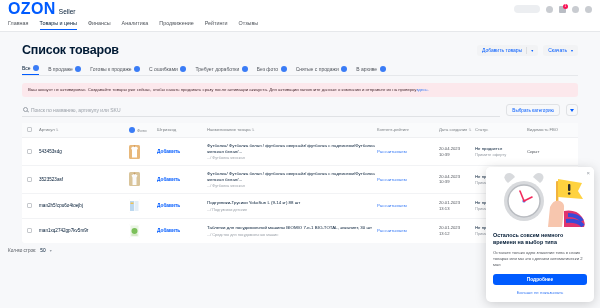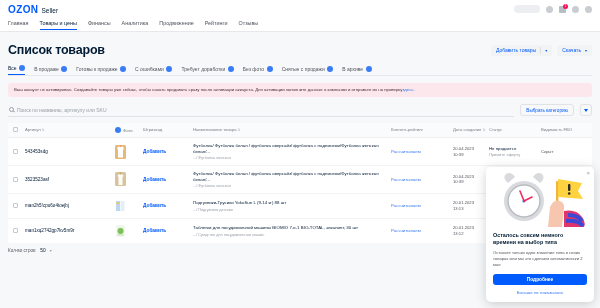--- a/index.html
+++ b/index.html
@@ -5,37 +5,37 @@
   * { box-sizing: border-box; margin:0; padding:0; }
   body {
     width:600px; height:308px; overflow:hidden;
     font-family:"Liberation Sans", sans-serif;
     background:#f7f8fa; color:#001a34;
     font-size:5px; position:relative;
   }
 
   
   .topbar { height:18px; background:#fff; display:flex; align-items:center; padding:0 8px; }
-  .logo { font-weight:bold; font-size:10px; color:#005bff; letter-spacing:.4px; }
+  .logo { font-weight:bold; font-size:16px; color:#005bff; letter-spacing:.4px; }
   .logo-seller { font-size:6.5px; color:#001a34; margin-left:3px; font-weight:normal; }
   .topbar-right { margin-left:auto; display:flex; align-items:center; gap:6px; }
   .pill { width:26px; height:8px; border-radius:4px; background:#eceef1; }
   .tb-ico { width:7px;height:7px;border-radius:50%;background:#c9ccd1; position:relative;}
   .tb-ico.flag { border-radius:1px; background:#b9bdc4; }
   .badge { position:absolute; top:-2px; right:-2px; width:5px;height:5px;border-radius:50%;
            background:#f91155; color:#fff; font-size:3.2px; line-height:5px; text-align:center; }
 
   
   .nav { height:14px; background:#fff; display:flex; align-items:center; gap:11px;
          padding:0 8px; border-bottom:1px solid #e6e8eb; }
   .nav-item { font-size:5.4px; color:#50555c; padding-bottom:3px; cursor:pointer; }
   .nav-item.active { color:#001a34; border-bottom:1.4px solid #005bff; }
 
   
-  .page { padding:0 8px; }
+  .page { padding:0 22px; }
   .title-row { display:flex; align-items:center; margin-top:11px; }
   h1 { font-size:12.5px; font-weight:bold; letter-spacing:-.2px; }
   .title-actions { margin-left:auto; display:flex; gap:5px; }
   .btn-grey { background:#f2f3f5; border-radius:3px; height:11px; display:flex;
               align-items:center; padding:0 5px; font-size:5px; color:#005bff; cursor:pointer;
               gap:4px; }
   .btn-sep { width:1px; height:7px; background:#dcdee1; }
   .chev { font-size:4px; color:#005bff; }
 
   

